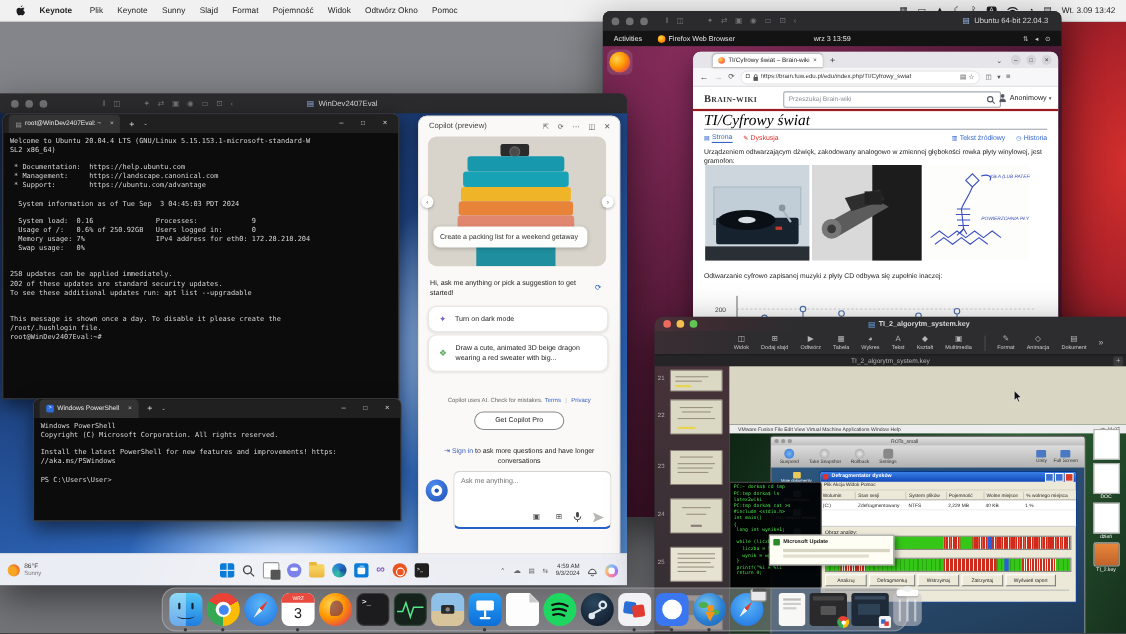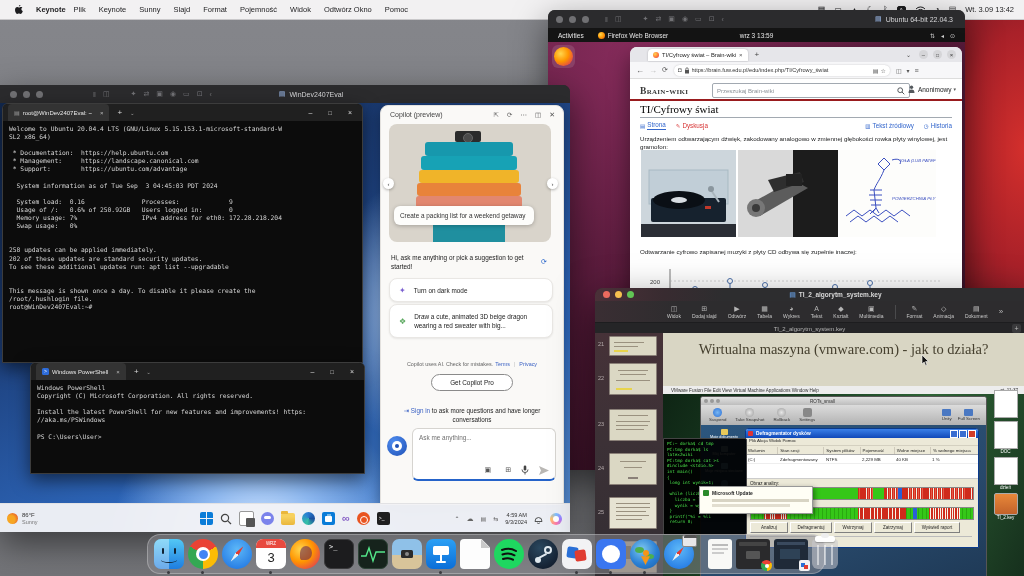--- a/index.html
+++ b/index.html
@@ -26,21 +26,21 @@
 
 <div id="screen">
 
   <div class="abs" style="left:930px;top:18px;width:94px;height:290px;background:radial-gradient(140% 90% at 100% 45%,#d32f2c 0%,#a92129 45%,#6e1722 80%,#531019 100%);"></div>
 
   <div class="abs f" style="left:0;top:0;width:1024px;height:19px;background:#f2f1f2;border-bottom:1px solid #c9c8ca;font-size:7.5px;color:#1d1d1f;">
     <svg style="margin-left:14px;" width="9" height="11" viewBox="0 0 9 11">
         <path d="M6.5 1c-.1.8-.9 1.5-1.6 1.4C4.8 1.6 5.6.9 6.5 1zM7 3c-.9 0-1.3.5-2 .5S3.9 3 3.2 3C2.1 3 1 4 1 5.9 1 7.9 2.4 10 3.3 10c.6 0 .8-.4 1.6-.4s1 .4 1.6.4C7.4 10 8.6 8 8.8 7 7.9 6.7 7.4 5.9 7.4 5c0-.8.4-1.4 1-1.7C8 3.1 7.5 3 7 3z" fill="#1d1d1f"></path>
       </svg>
     <span style="font-weight:700;margin-left:13px;">Keynote</span>
-    <span style="margin-left:8px;">Plik</span>
+    <span style="margin-left:16px;">Plik</span>
     <span style="margin-left:13px;">Keynote</span>
     <span style="margin-left:13px;">Sunny</span>
     <span style="margin-left:13px;">Slajd</span>
     <span style="margin-left:13px;">Format</span>
     <span style="margin-left:13px;">Pojemność</span>
     <span style="margin-left:13px;">Widok</span>
     <span style="margin-left:13px;">Odtwórz</span>
     <span style="margin-left:2px;">Okno</span>
     <span style="margin-left:13px;">Pomoc</span>
     <span style="flex:1"></span>
@@ -146,21 +146,21 @@
         <div class="f" style="position:absolute;right:6px;top:6px;">
           <svg width="7" height="8" viewBox="0 0 7 8">
               <circle cx="3.5" cy="2.2" r="1.7" fill="#54595d"></circle>
               <path d="M.5 8 a3 3.4 0 0 1 6 0z" fill="#54595d"></path>
             </svg>
           <span style="font-size:6.5px;color:#202122;margin-left:3px;">Anonimowy</span>
           <span style="font-size:5px;color:#555;margin-left:2px;">▾</span>
         </div>
         <div class="abs" style="left:0;top:20px;width:332px;height:2px;background:#991b1e;"></div>
 
-        <span class="serif" style="position:absolute;left:10px;top:24px;font-size:11px;color:#000;">TI/Cyfrowy świat</span>
+        <span class="serif" style="position:absolute;left:10px;top:24px;font-size:14px;color:#000;font-style:italic;">TI/Cyfrowy świat</span>
         <div class="abs" style="left:10px;top:38px;width:312px;height:1px;background:#a2a9b1;"></div>
 
         <div class="f" style="position:absolute;left:10px;top:42px;font-size:6.3px;width:312px;">
           <span style="color:#3366cc;font-size:5.5px;margin-right:2px;">▤</span>
           <span class="wiki-link" style="border-bottom:1.5px solid #36c;padding-bottom:1px;">Strona</span>
           <span style="color:#d73333;font-size:5.5px;margin-left:10px;margin-right:2px;">✎</span>
           <span style="color:#d73333;">Dyskusja</span>
           <span style="flex:1"></span>
           <span style="color:#3366cc;font-size:5.5px;margin-right:2px;">▥</span>
           <span class="wiki-link">Tekst źródłowy</span>
@@ -552,21 +552,20 @@
             <div class="tline" style="left:6px;top:17px;width:33px;"></div>
             <div class="tline" style="left:6px;top:21px;width:26px;"></div>
         </div>
         <div class="thumb" style="top:208px;height:30px;background:#b5a48e;">
           <div style="position:absolute;left:4px;top:4px;width:17px;height:13px;background:#7d6b52;"></div>
           <div style="position:absolute;left:24px;top:4px;width:17px;height:13px;background:#9a8871;"></div>
         </div>
       </div>
 
       <div class="abs" style="left:68px;top:0;width:361px;height:243px;background:#d9d6c4;">
-        <div class="serif" style="position:absolute;left:0;top:8px;width:361px;text-align:center;font-size:14.5px;color:#46402f;">Wirtualna maszyna (vmware.com) - jak to działa?</div>
         <svg style="position:absolute;left:258px;top:22px;" width="8" height="11" viewBox="0 0 8 11">
             <path d="M1 0 L1 9 L3.2 7 L4.6 10.5 L6 10 L4.6 6.6 L7.4 6.4 Z" fill="#111" stroke="#fff" stroke-width=".6"></path>
           </svg>
 
         <div class="abs" style="left:0;top:53px;width:361px;height:190px;overflow:hidden;background:linear-gradient(115deg,#0e2414 0%,#1d4526 38%,#2f6436 60%,#16301d 100%);">
 
           <div class="f" style="height:8px;background:#ededed;font-size:4.6px;color:#333;">
             <span style="margin-left:8px;white-space:nowrap;">VMware Fusion   File   Edit   View   Virtual Machine   Applications   Window   Help</span>
             <span style="flex:1"></span>
             <span style="margin-right:6px;">pt. 11:37</span>

